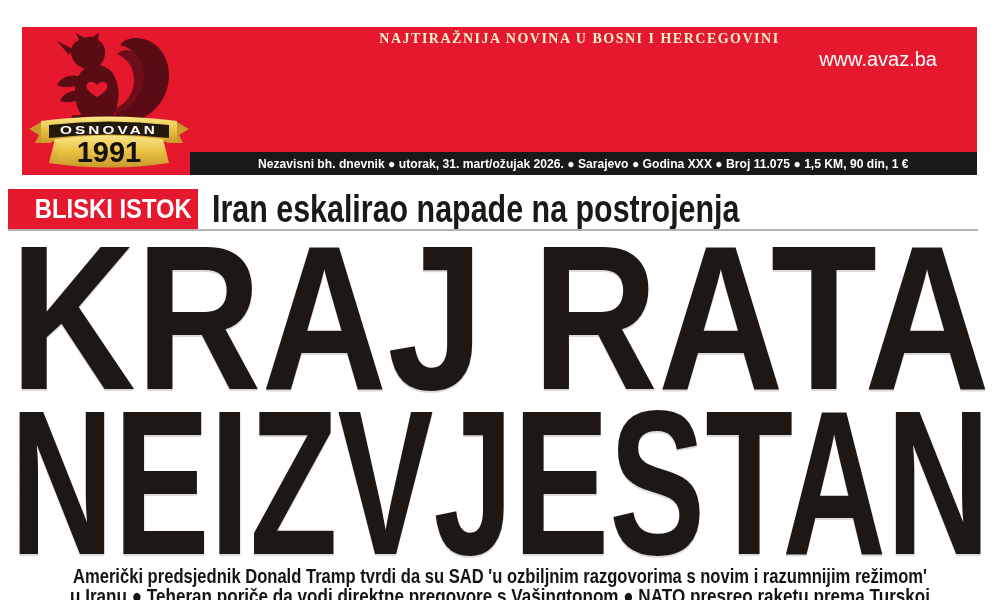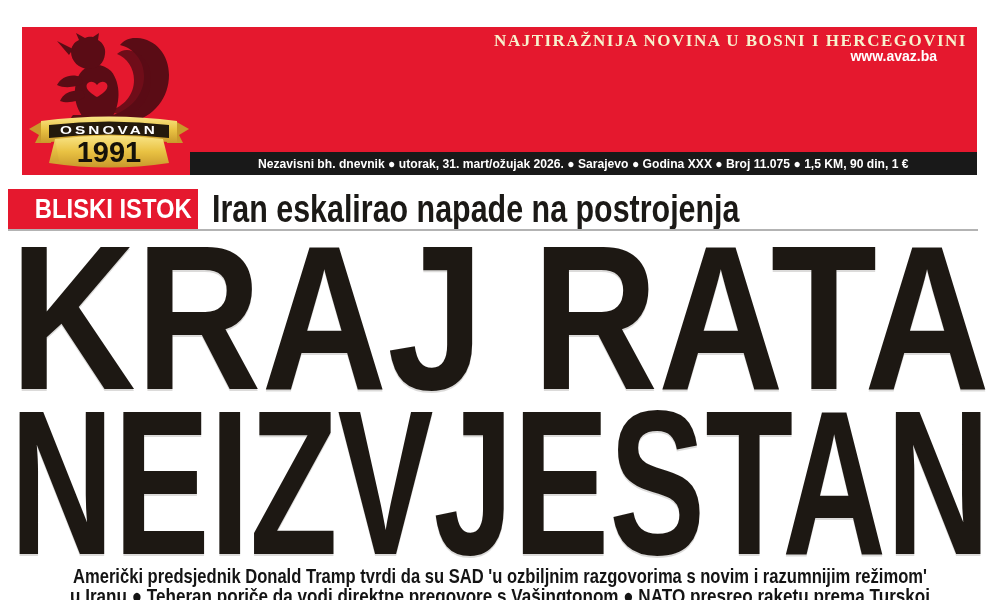--- a/index.html
+++ b/index.html
@@ -19,29 +19,29 @@
     background:#ffffff;
     font-family:"Liberation Sans", sans-serif;
   }
   
   .header{
     position:absolute;left:22px;top:27px;width:955px;height:148px;
     background:var(--red);
   }
   .tagline{
     position:absolute;left:170px;right:10px;top:4px;
-    text-align:right;
+    text-align:center;
     font-family:"Liberation Serif", serif;
-    font-weight:bold;font-size:17px;letter-spacing:1.5px;
+    font-weight:bold;font-size:14px;letter-spacing:1.5px;
     color:var(--cream);
     white-space:nowrap;
   }
   .website{
     position:absolute;right:40px;top:21px;
-    color:#ffffff;font-weight:bold;font-size:14px;
+    color:#ffffff;font-weight:normal;font-size:20px;
   }
   .title-wrap{
     position:absolute;left:170px;right:0;top:27px;height:84px;
     text-align:center;
   }
   .title-wrap svg{display:block;margin:0 auto;}
   .title-wrap text{
     font-family:"Liberation Serif", serif;
     font-weight:bold;
     fill:#ffffff;

